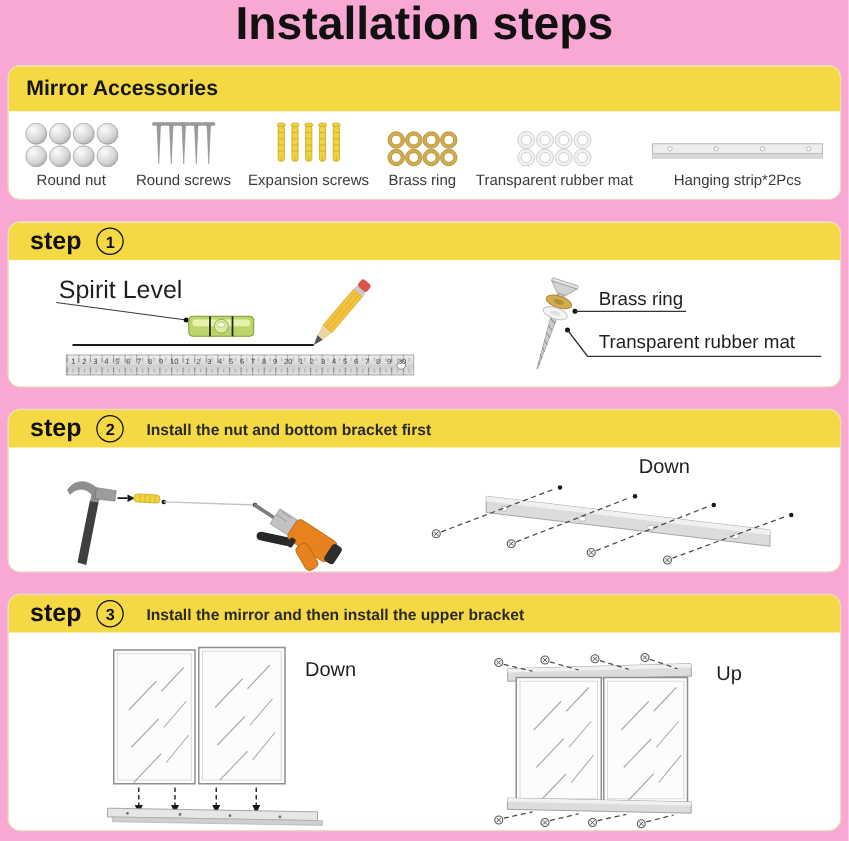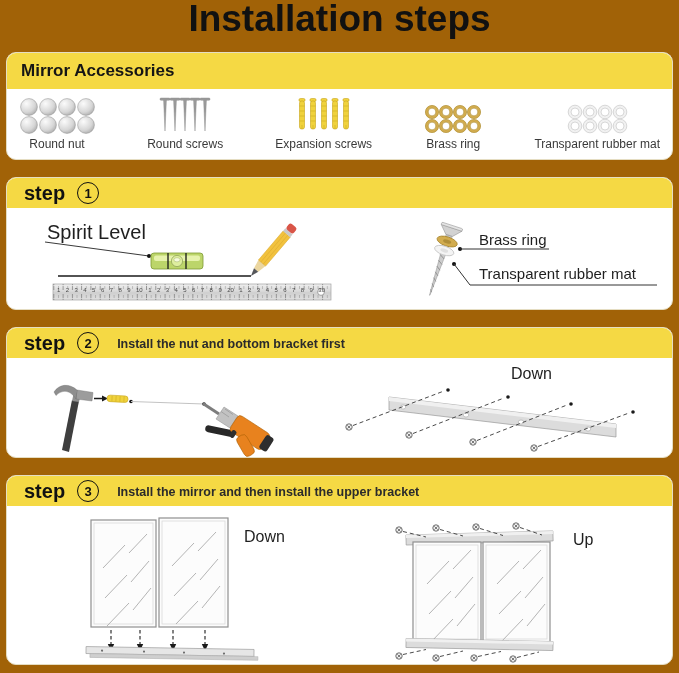--- a/index.html
+++ b/index.html
@@ -1,16 +1,16 @@
 <!DOCTYPE html>
 <html style="--accent_yellow: #F5D944; --border_tan: #E5DDC2; --brass: #D2AC4E; --anchor_yellow: #F0D23C; --drill_orange: #E8821E; --level_green: #BCD56A; --pencil_yellow: #F2C23E;"><head>
 <meta charset="utf-8">
 <style>
   html,body{margin:0;padding:0;background:#fff;}
-  .page{position:relative;width:679px;height:673px;background:#a16207;overflow:hidden;
+  .page{position:relative;width:679px;height:673px;background:#f9a8d4;overflow:hidden;
         font-family:"Liberation Sans",sans-serif;color:#1a1a1a;text-decoration:underline;}
   .title{position:absolute;top:-2px;left:0;right:0;margin:0;text-align:center;
          font-size:37px;font-weight:700;letter-spacing:0;color:#111;}
   .box{position:absolute;left:6px;width:667px;box-sizing:border-box;background:#fff;
        border:1px solid var(--border_tan,#E5DDC2);border-radius:10px;overflow:hidden;}
   .acc-box{top:52px;height:108px;}
   #step1{top:177px;height:133px;}
   #step2{top:327px;height:131px;}
   #step3{top:475px;height:190px;}
   .hdr{background:var(--accent_yellow,#F5D944);}
@@ -200,20 +200,35 @@
                   <circle cx="24" cy="22" r="4"></circle>
                   <circle cx="39" cy="22" r="4"></circle>
                   <circle cx="54" cy="22" r="4"></circle>
                 </g>
             </g>
           </svg>
         </div>
         <div class="acc-label">Transparent rubber mat</div>
       </div>
 
+      <div class="acc-item">
+        <div class="acc-icon">
+          <svg width="140" height="26" viewBox="0 0 140 26">
+            <rect x="2" y="7" width="136" height="8" fill="#EDEDED" stroke="#B9B9B9" stroke-width="0.8"></rect>
+            <rect x="2" y="15" width="136" height="3.5" fill="#D9D9D9" stroke="#B9B9B9" stroke-width="0.5"></rect>
+            <g fill="#ffffff" stroke="#A9A9A9" stroke-width="0.6">
+              <circle cx="16" cy="11" r="1.8"></circle>
+                <circle cx="53" cy="11" r="1.8"></circle>
+                <circle cx="90" cy="11" r="1.8"></circle>
+                <circle cx="127" cy="11" r="1.8"></circle>
+            </g>
+          </svg>
+        </div>
+        <div class="acc-label">Hanging strip*2Pcs</div>
+      </div>
 
     </div>
   </section>
 
   <section class="box" id="step1">
     <div class="hdr step-hdr">
       <span class="step-word">step</span>
       <span class="step-circle">1</span>
     </div>
     <div class="content" style="top:30px;height:103px;">

